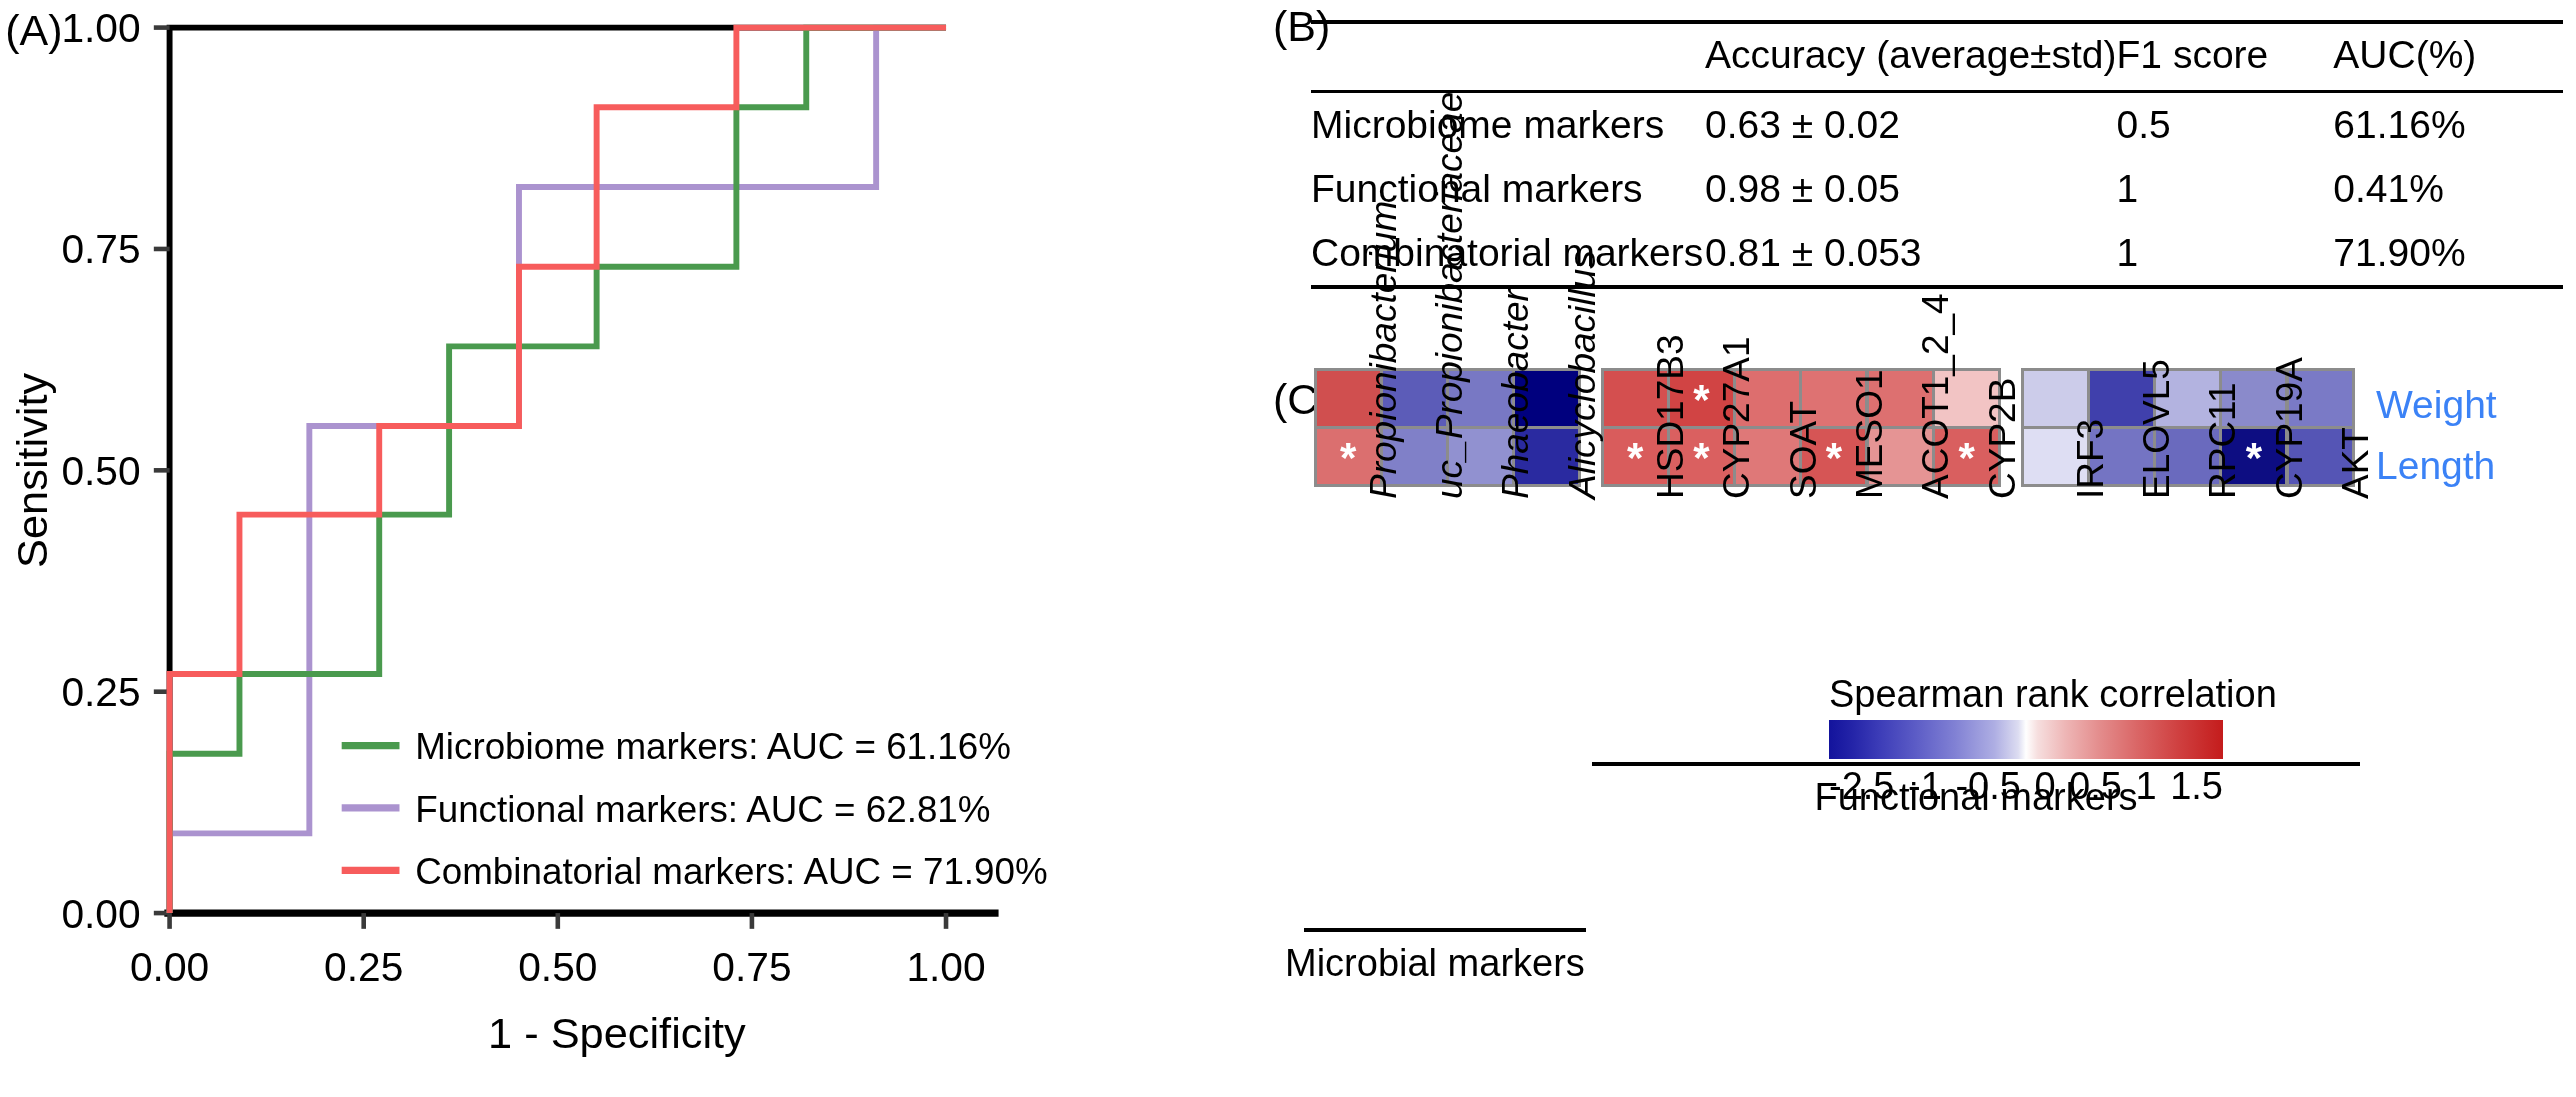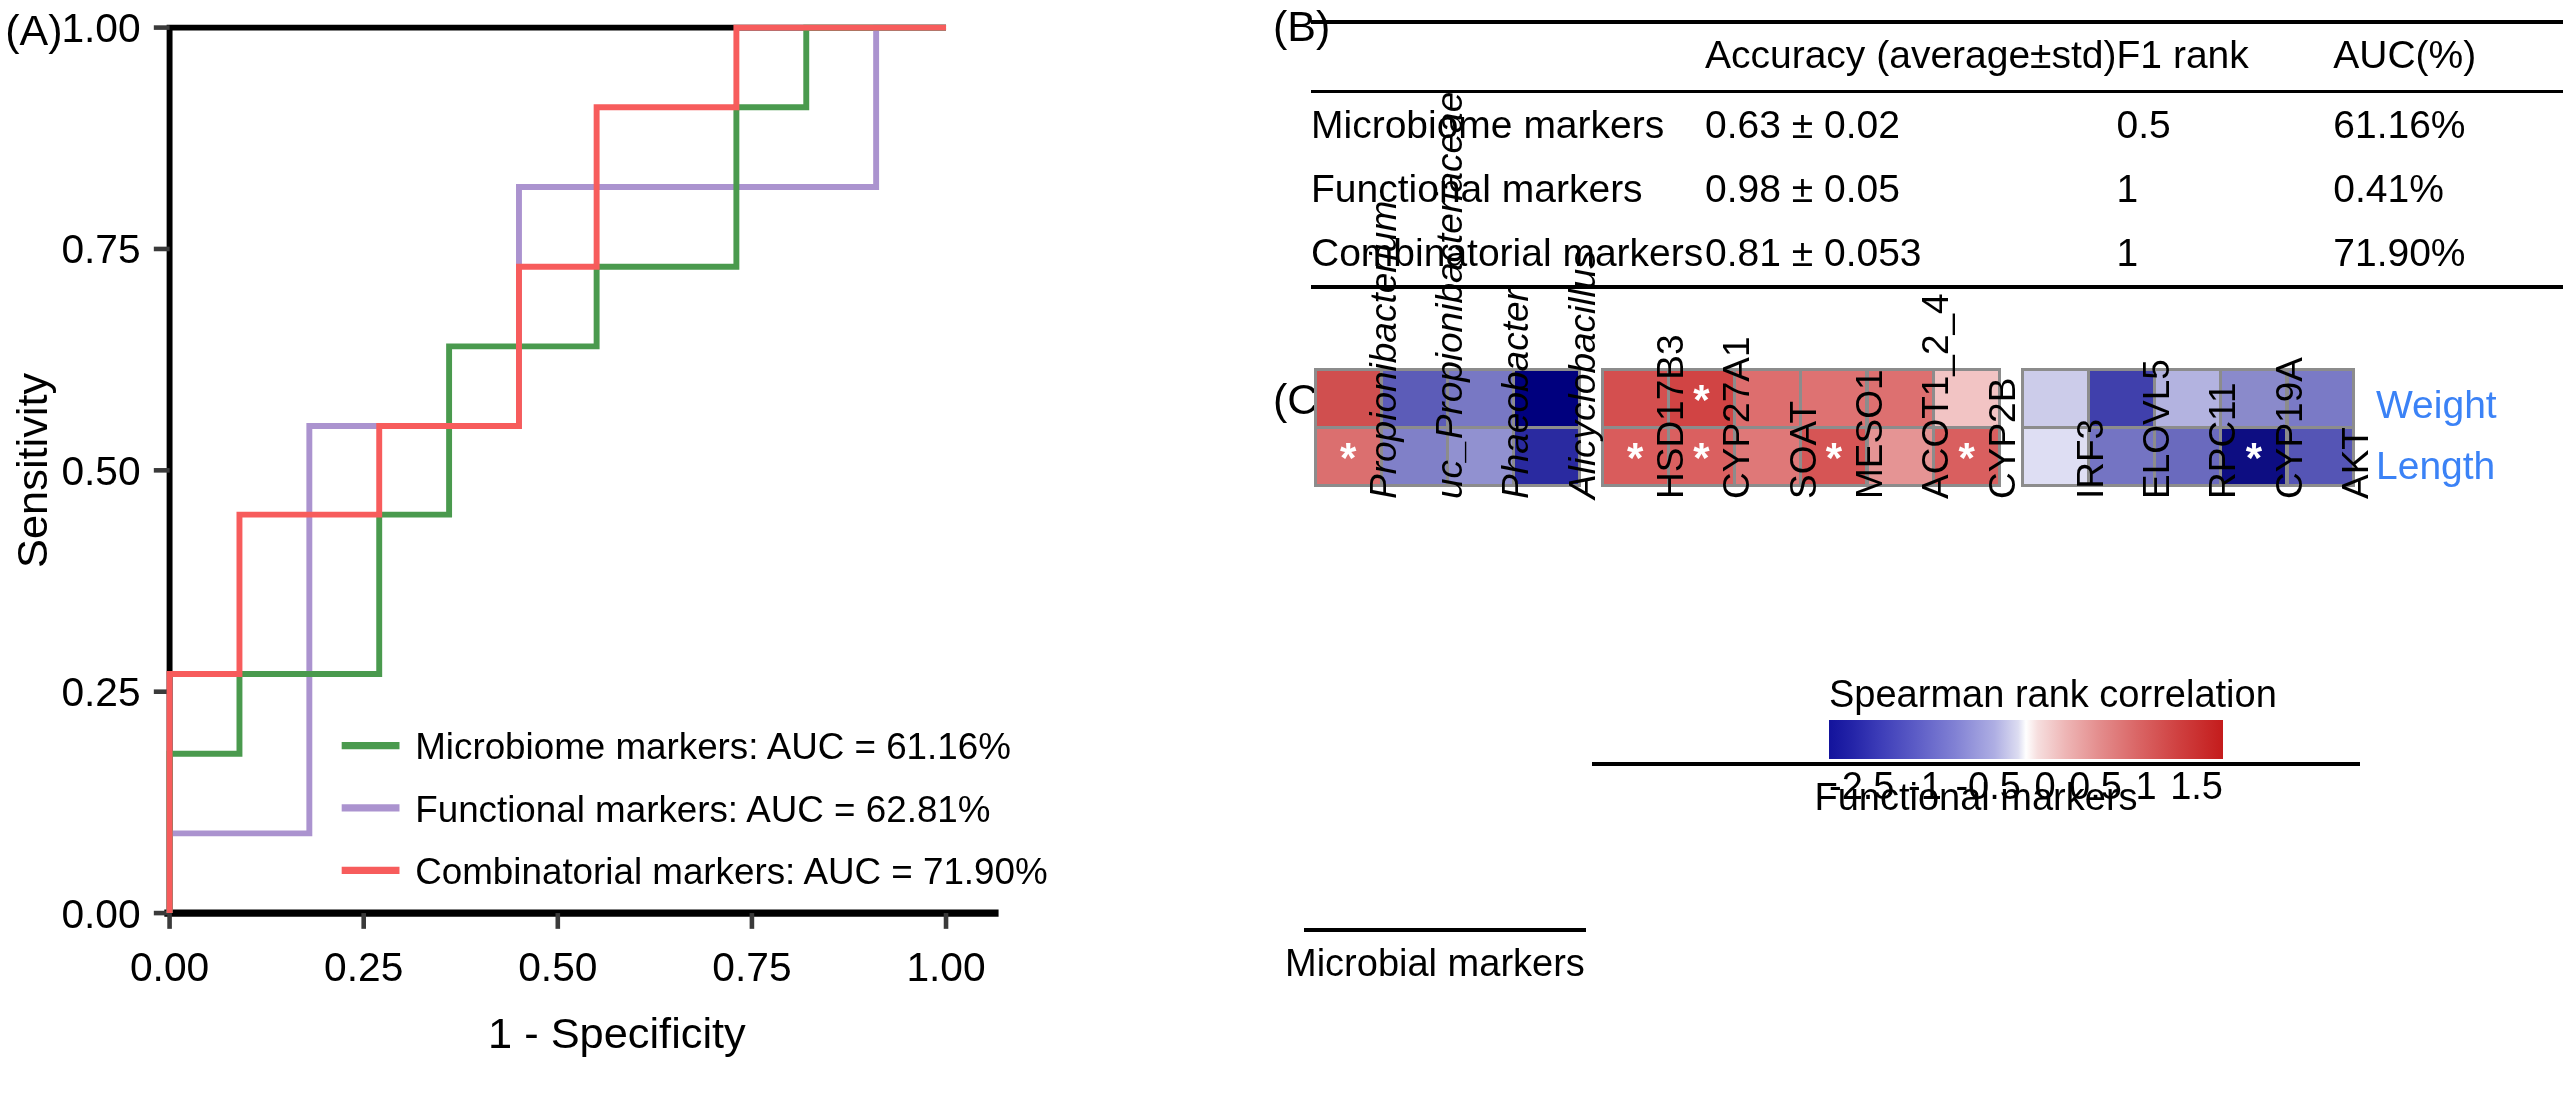--- a/index.html
+++ b/index.html
@@ -125,21 +125,21 @@
     </svg>
   </div>
 
   <div class="panel-tag" id="tagB">(B)</div>
   <div id="panelB">
     <table class="perf">
       <thead>
         <tr class="rule-top">
           <th class="col-name"></th>
           <th class="col-acc">Accuracy (average±std)</th>
-          <th class="col-f1">F1 rank</th>
+          <th class="col-f1">F1 score</th>
           <th class="col-auc">AUC(%)</th>
         </tr>
       </thead>
       <tbody id="tableBody">
           <tr class="rule-mid">
             <td>Microbiome markers</td>
             <td>0.63 ± 0.02</td>
             <td>0.5</td>
             <td>61.16%</td>
           </tr>

